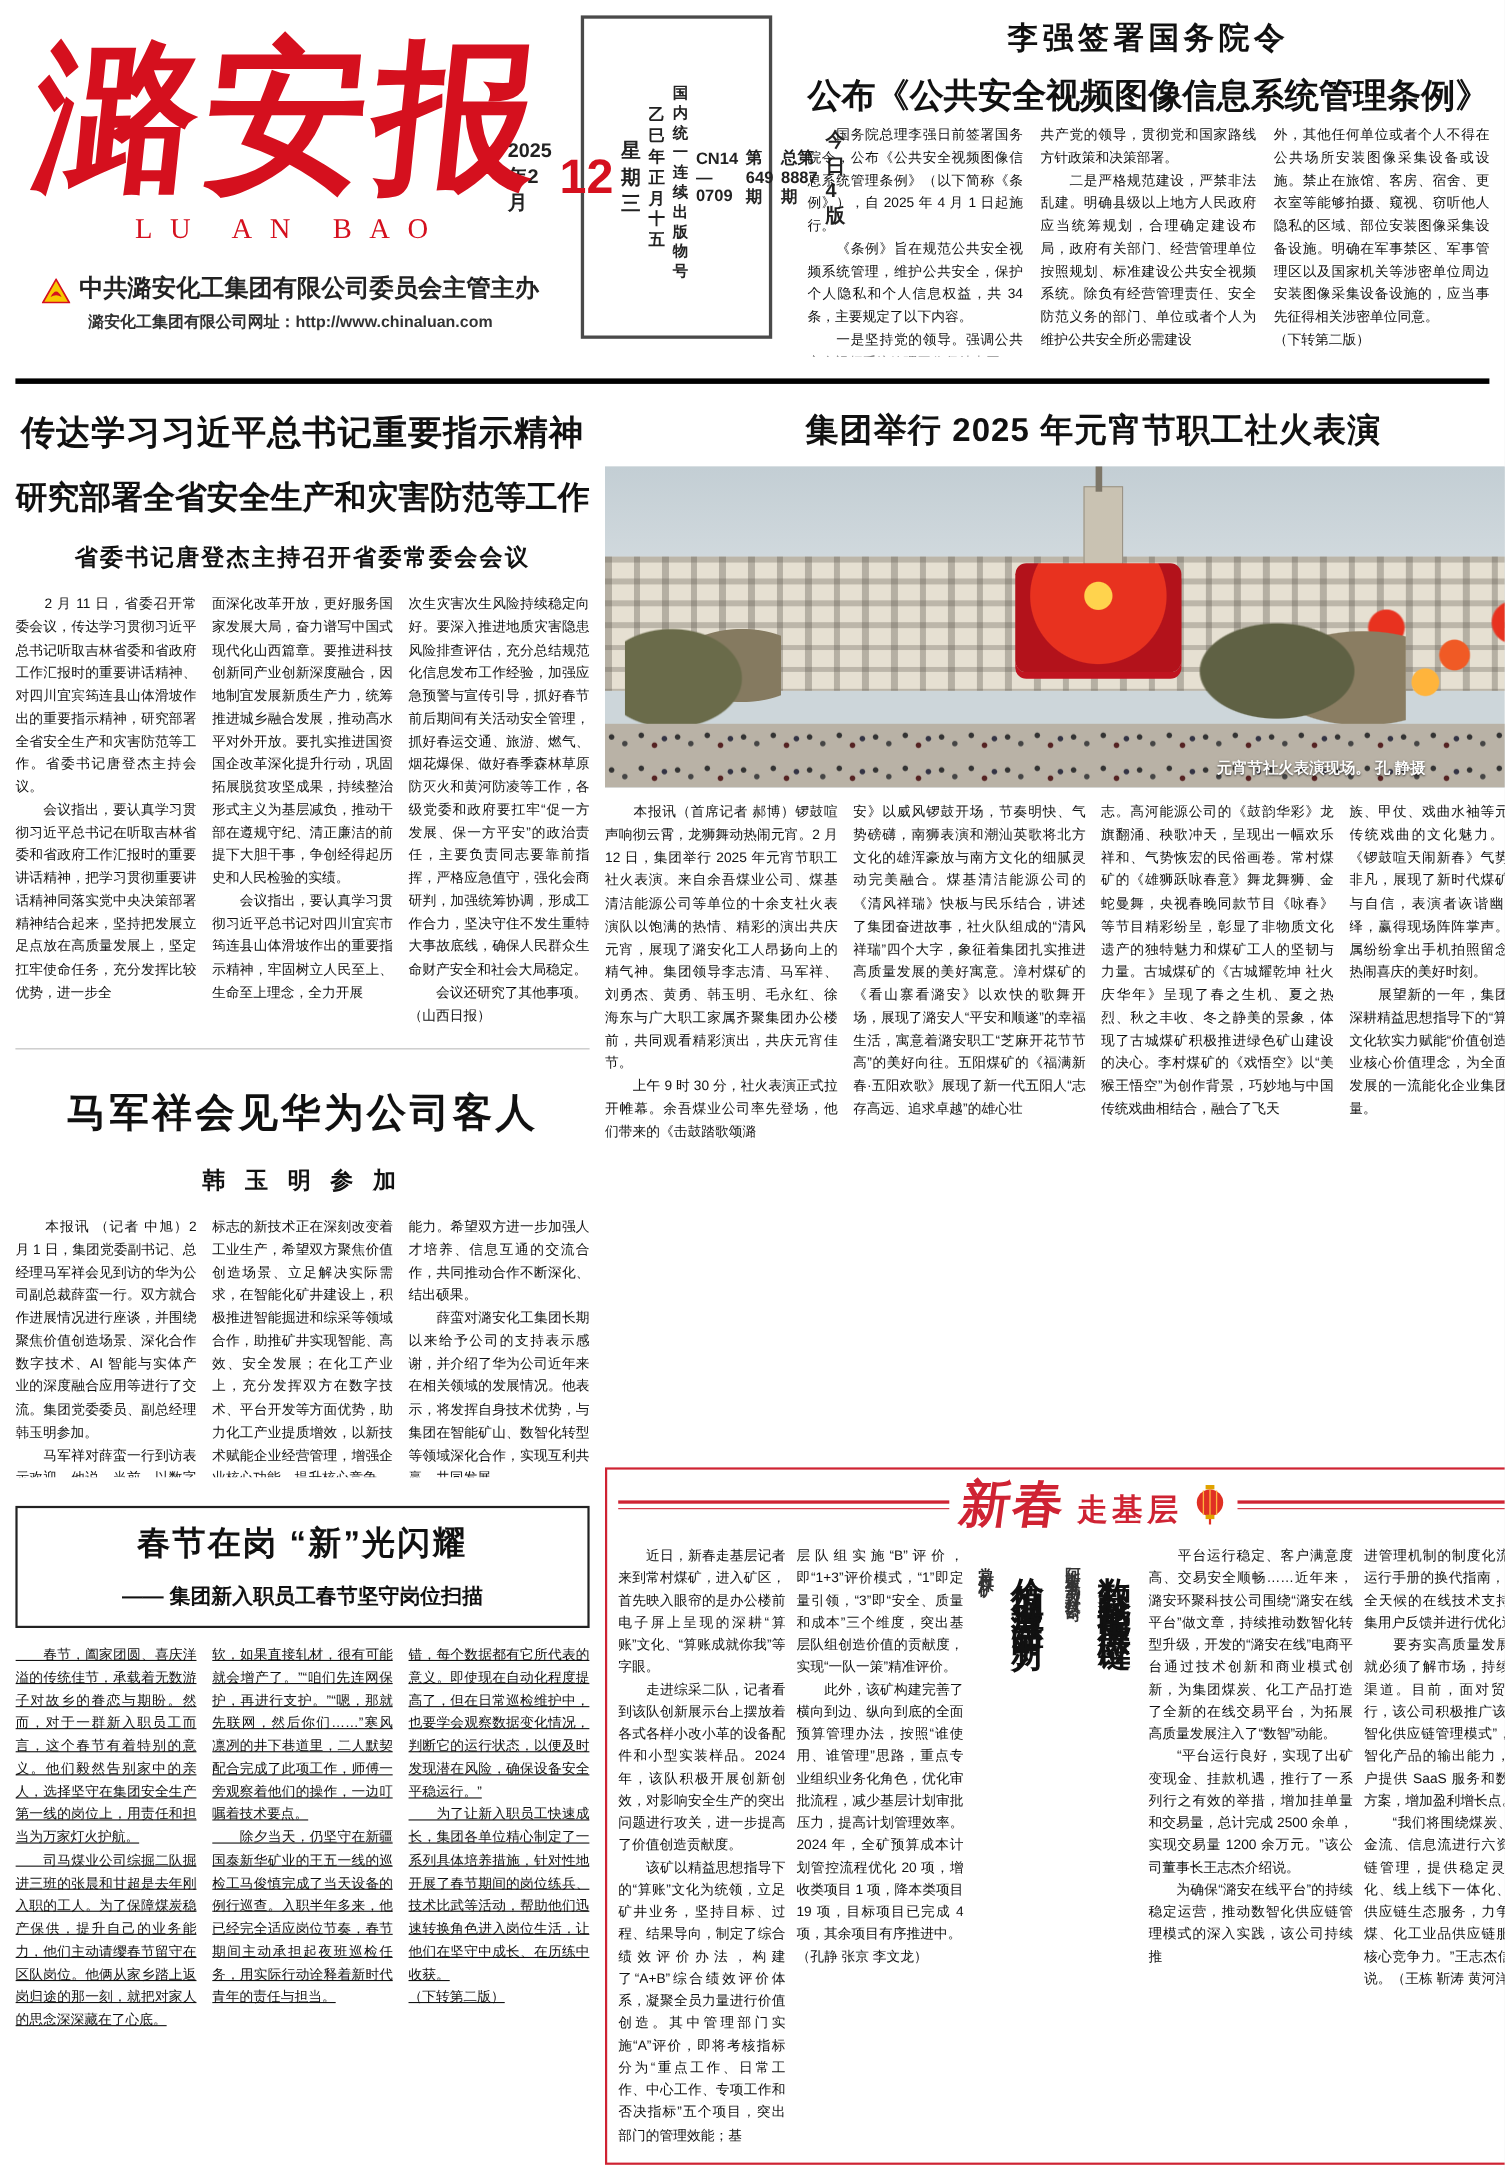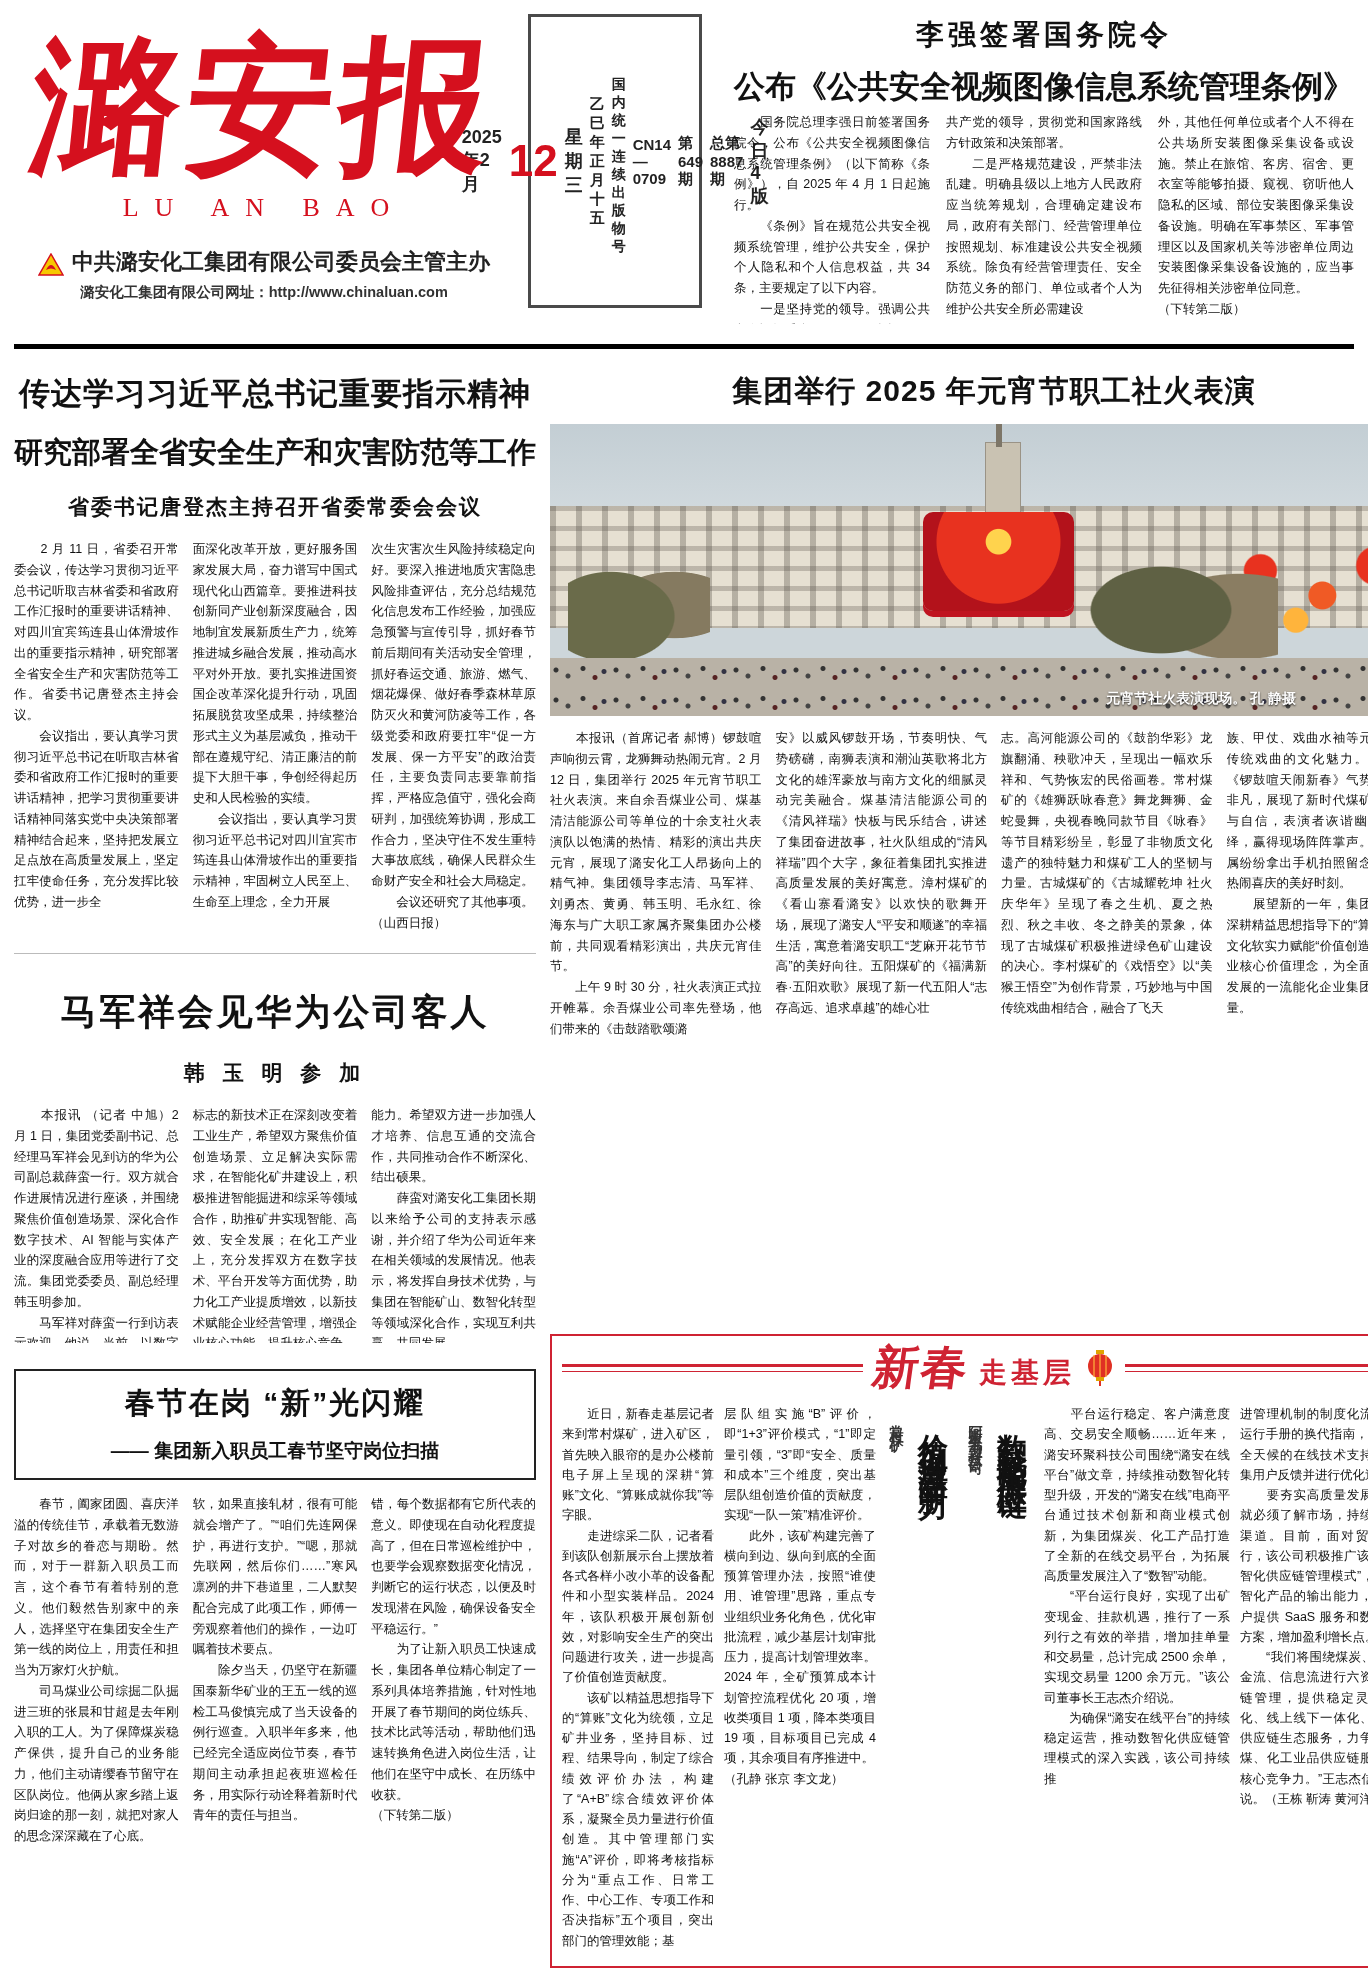--- a/index.html
+++ b/index.html
@@ -44,21 +44,21 @@
   .lead-body{display:flex;gap:14px;margin-top:18px;height:400px;overflow:hidden;}
 
   .hw{margin-top:14px;border-top:1px solid #bbb;padding-top:28px;}
   .hw-head{font-size:36px;font-weight:900;text-align:center;letter-spacing:3px;margin-top:6px;}
   .hw-sub{font-size:21px;font-weight:700;text-align:center;margin-top:22px;letter-spacing:6px;}
   .hw-body{display:flex;gap:14px;margin-top:18px;height:238px;overflow:hidden;}
 
   .spring-box{border:2px solid #222;margin-top:26px;padding:12px 8px 14px 8px;}
   .spring-head{font-size:30px;font-weight:900;text-align:center;letter-spacing:2px;}
   .spring-sub{font-size:19px;font-weight:700;text-align:center;margin-top:14px;}
-  .spring-body{display:flex;gap:14px;margin-top:14px;height:350px;overflow:hidden;}
+  .spring-body{display:flex;gap:14px;margin-top:14px;height:350px;overflow:hidden;text-decoration:underline;}
 
   .sh-head{font-size:30px;font-weight:900;text-align:center;letter-spacing:1px;margin-top:14px;}
   
   .photo{position:relative;height:292px;margin-top:12px;overflow:hidden;background:#cdd6da;}
   .sky{position:absolute;inset:0 0 45% 0;background:linear-gradient(#c3ced4,#dde3e6);}
   .facade{position:absolute;left:0;right:0;top:28%;height:42%;background:
       repeating-linear-gradient(90deg,rgba(90,85,75,.35) 0 6px,transparent 6px 26px),
       repeating-linear-gradient(rgba(90,85,75,.30) 0 5px,transparent 5px 20px),#e6e0d2;}
   .tower{position:absolute;left:49%;top:6%;width:34px;height:30%;background:#c9c2b2;border:1px solid #9a9386;}
   .spire{position:absolute;left:50.2%;top:-2%;width:6px;height:10%;background:#7d7668;}

